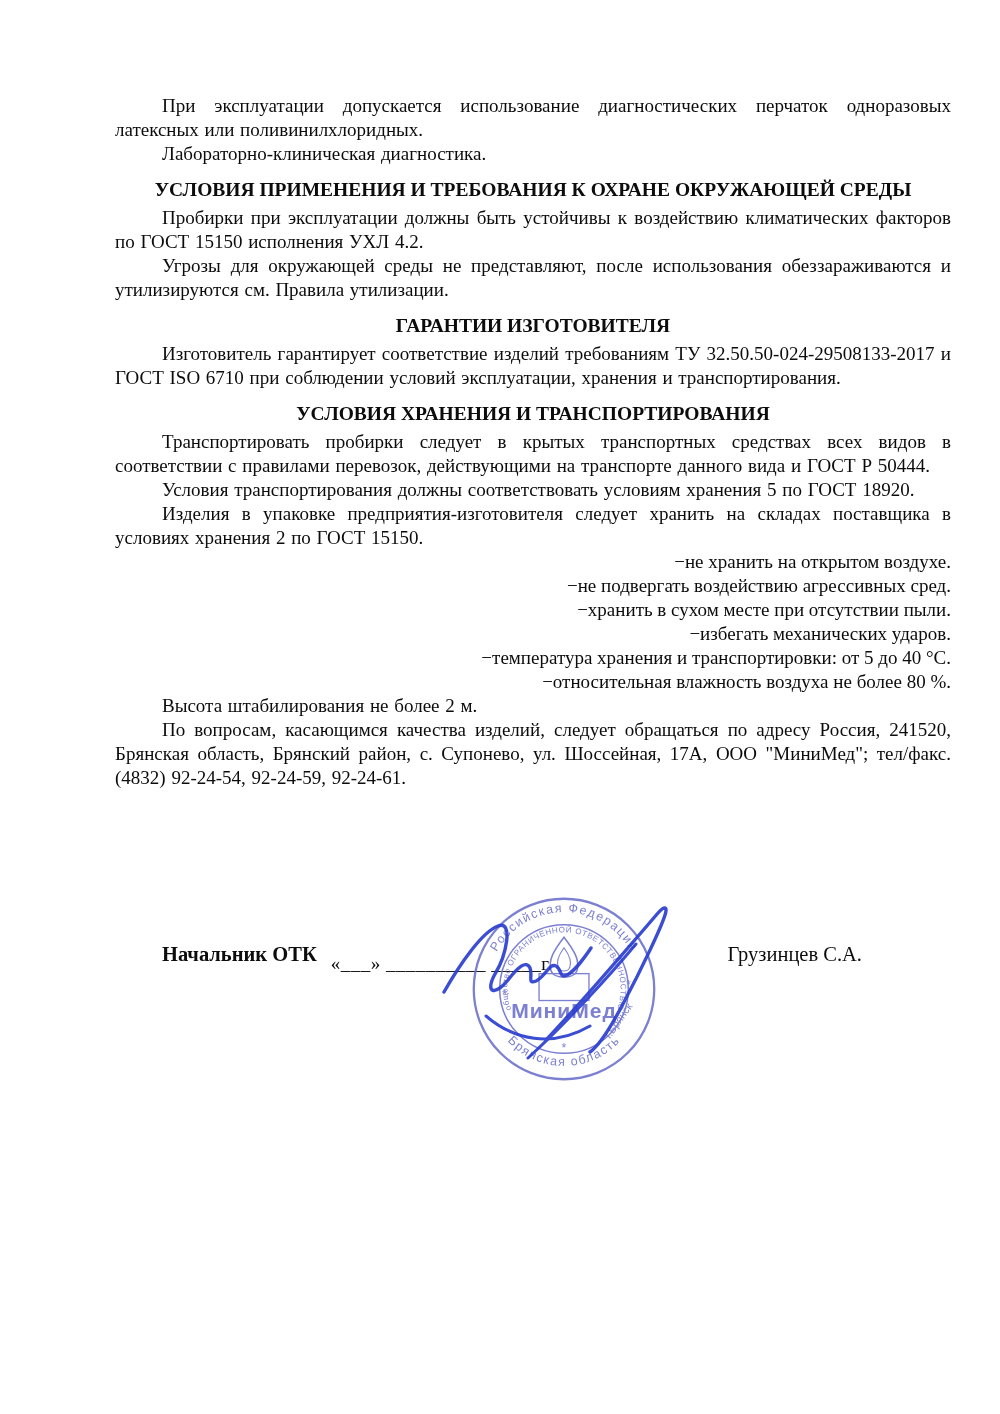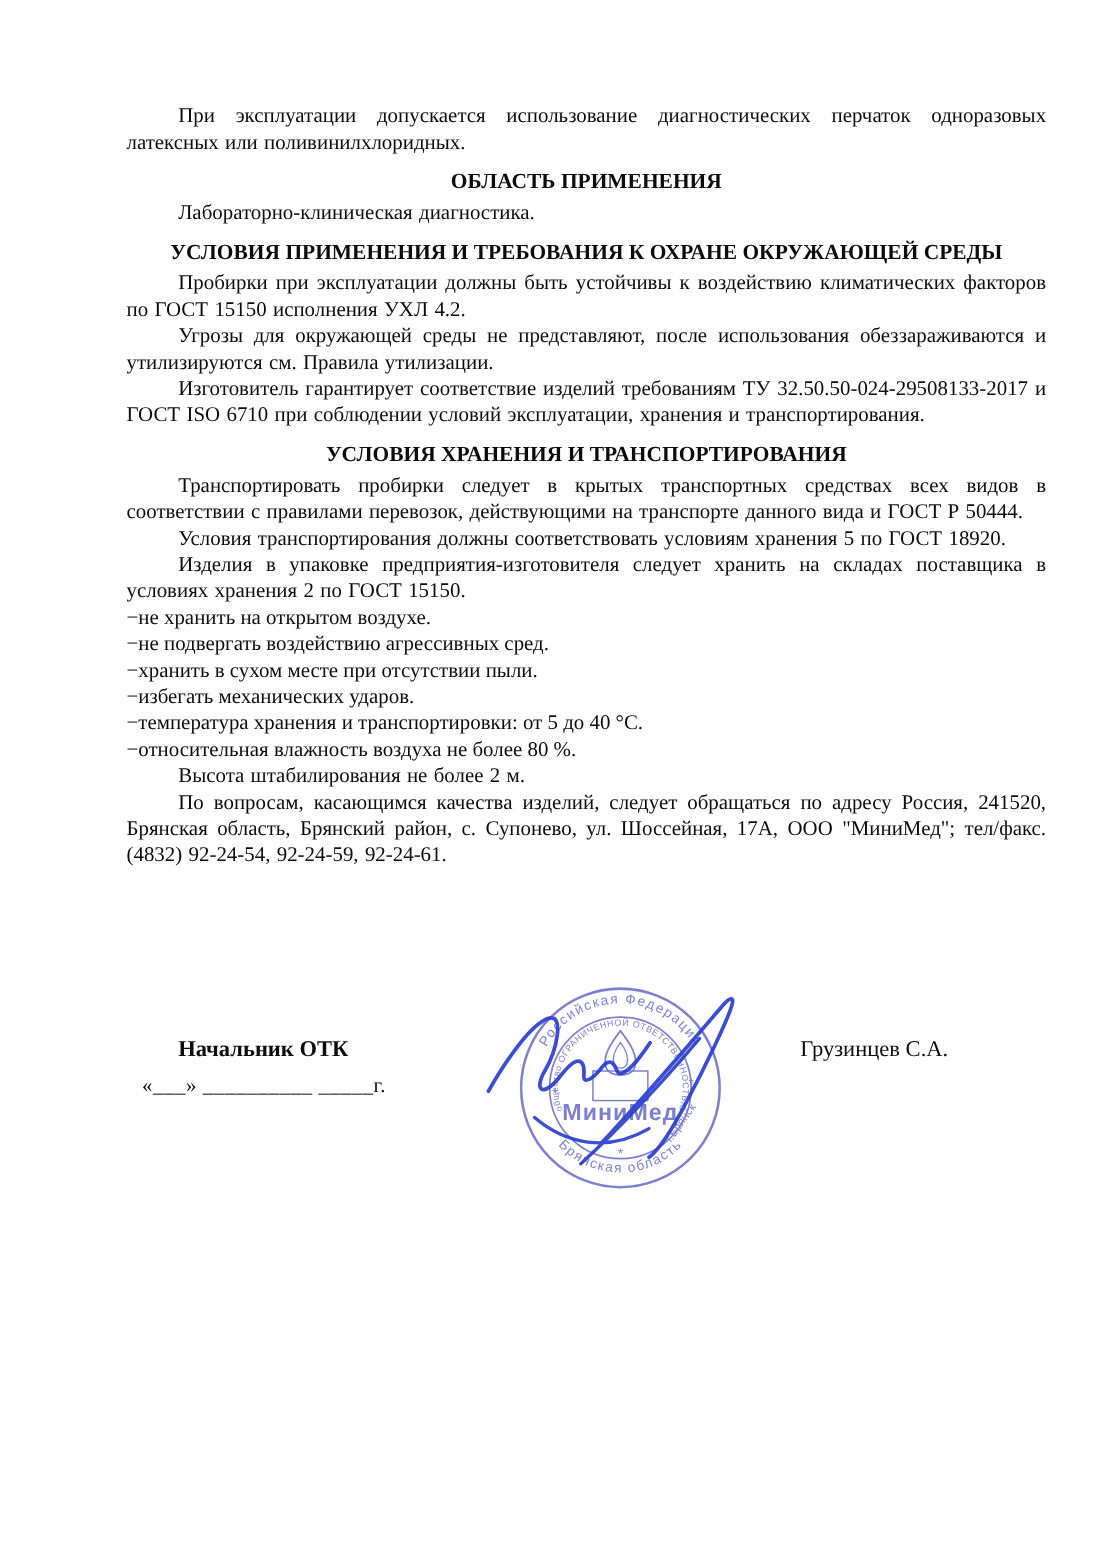--- a/index.html
+++ b/index.html
@@ -15,31 +15,31 @@
   .body-text{
     position:absolute;left:115px;top:94px;width:836px;
   }
   .para{
     margin:0;font-size:19px;line-height:24px;
     text-align:justify;text-indent:47px;
     word-spacing:1px;
   }
   .list-line{
     margin:0;font-size:19px;line-height:24px;
-    text-align:left;text-indent:0;
+    text-align:right;text-indent:0;
   }
   .heading{
     margin:12px 0 4px 0;font-size:19.5px;line-height:24px;
     font-weight:bold;text-align:center;text-indent:0;
   }
   .sig-row{
     position:absolute;left:115px;top:942px;width:792px;
     display:flex;justify-content:space-between;align-items:flex-start;
   }
-  .sig-left{display:flex;flex-direction:column;}
+  .sig-left{display:flex;}
   .sig-title{font-size:20.5px;font-weight:bold;padding-left:47px;line-height:24px;}
   .sig-date{font-size:19px;margin-top:10px;line-height:24px;letter-spacing:0.5px;padding-left:14px;}
   .sig-right{font-size:20.5px;font-weight:normal;line-height:24px;padding-right:45px;}
   .stamp{
     position:absolute;left:468px;top:893px;width:192px;height:192px;
     color:var(--stamp-color,#6b6fca);
     opacity:0.88;
   }
   .stamp svg{width:100%;height:100%;}
   .stamp text{fill:currentColor;font-family:"Liberation Sans","DejaVu Sans",sans-serif;}
@@ -50,25 +50,25 @@
   }
   .signature-ink svg{width:100%;height:100%;}
 </style>
 </head>
 <body>
 
 <main class="page">
 
   <section class="body-text">
     <p class="para">При эксплуатации допускается использование диагностических перчаток одноразовых латексных или поливинилхлоридных.</p>
-    <h2 class="heading">ОБЛАСТЬ ПРИМЕНЕНИЯ</h2>
     <p class="para">Лабораторно-клиническая диагностика.</p>
     <h2 class="heading">УСЛОВИЯ ПРИМЕНЕНИЯ И ТРЕБОВАНИЯ К ОХРАНЕ ОКРУЖАЮЩЕЙ СРЕДЫ</h2>
     <p class="para">Пробирки при эксплуатации должны быть устойчивы к воздействию климатических факторов по ГОСТ 15150 исполнения УХЛ 4.2.</p>
     <p class="para">Угрозы для окружающей среды не представляют, после использования обеззараживаются и утилизируются см. Правила утилизации.</p>
+    <h2 class="heading">ГАРАНТИИ ИЗГОТОВИТЕЛЯ</h2>
     <p class="para">Изготовитель гарантирует соответствие изделий требованиям ТУ 32.50.50-024-29508133-2017 и ГОСТ ISO 6710 при соблюдении условий эксплуатации, хранения и транспортирования.</p>
     <h2 class="heading">УСЛОВИЯ ХРАНЕНИЯ И ТРАНСПОРТИРОВАНИЯ</h2>
     <p class="para">Транспортировать пробирки следует в крытых транспортных средствах всех видов в соответствии с правилами перевозок, действующими на транспорте данного вида и ГОСТ Р 50444.</p>
     <p class="para">Условия транспортирования должны соответствовать условиям хранения 5 по ГОСТ 18920.</p>
     <p class="para">Изделия в упаковке предприятия-изготовителя следует хранить на складах поставщика в условиях хранения 2 по ГОСТ 15150.</p>
     <p class="list-line">−не хранить на открытом воздухе.</p>
     <p class="list-line">−не подвергать воздействию агрессивных сред.</p>
     <p class="list-line">−хранить в сухом месте при отсутствии пыли.</p>
     <p class="list-line">−избегать механических ударов.</p>
     <p class="list-line">−температура хранения и транспортировки: от 5 до 40 °С.</p>

